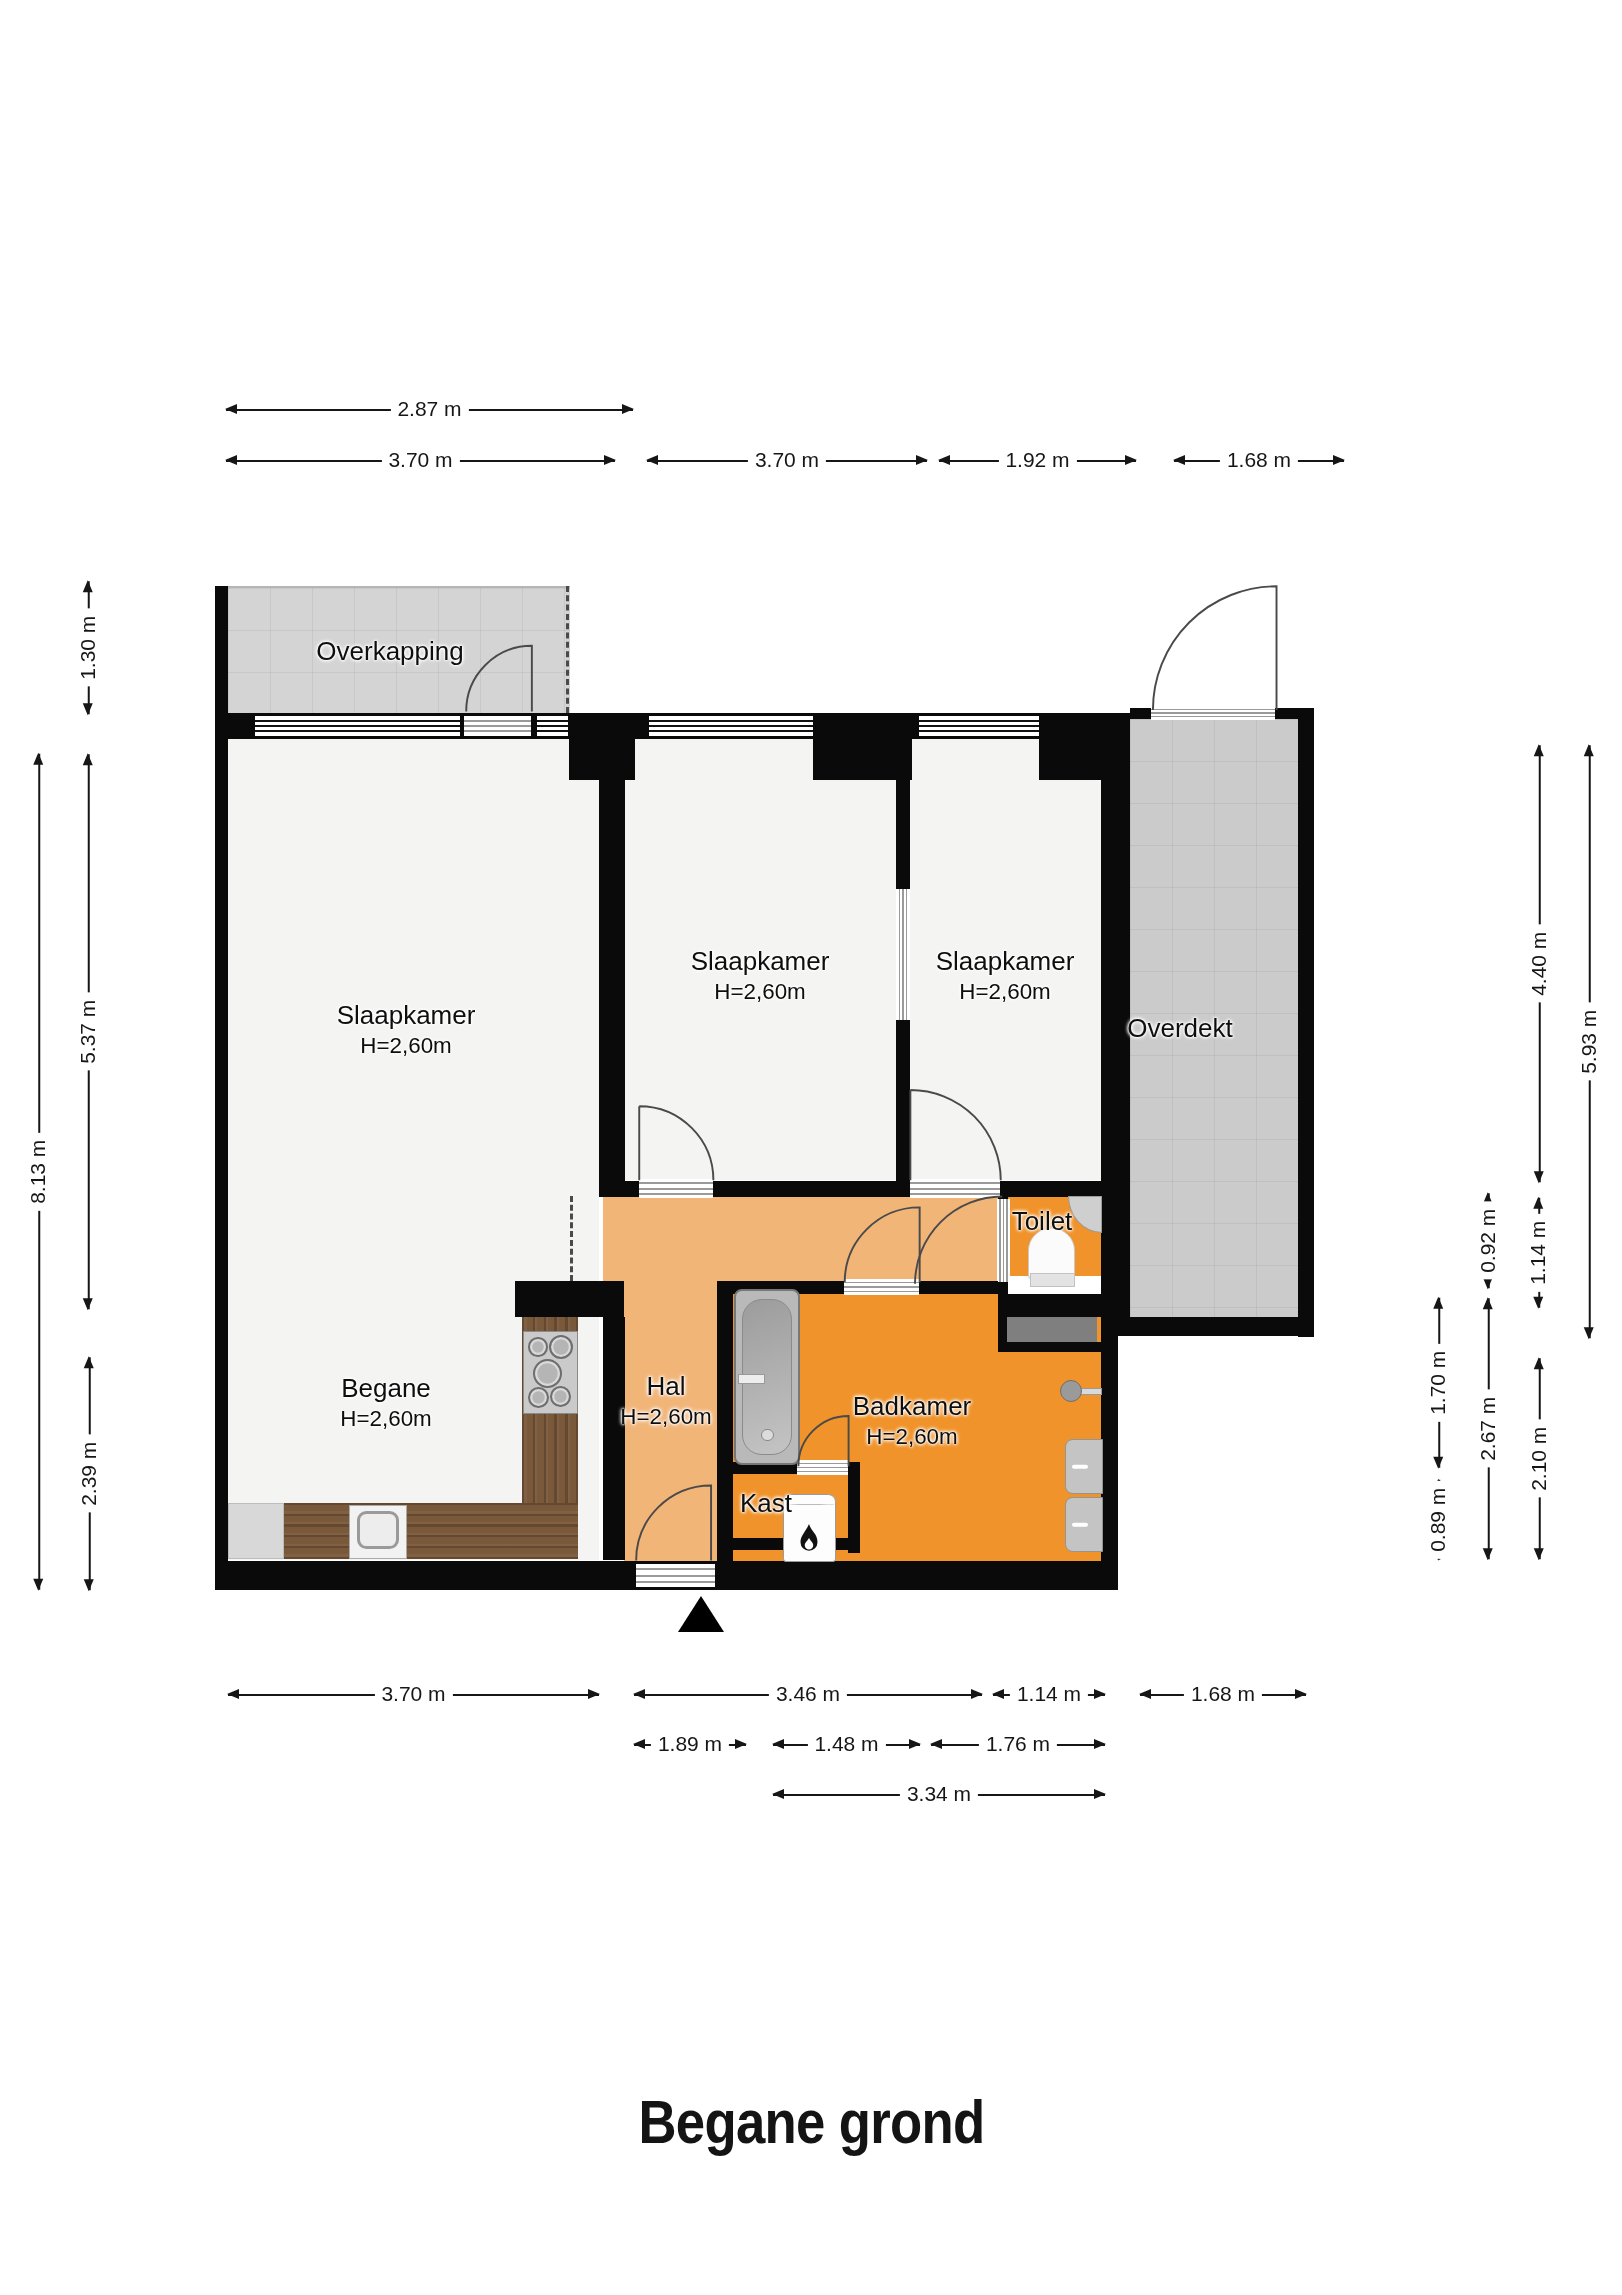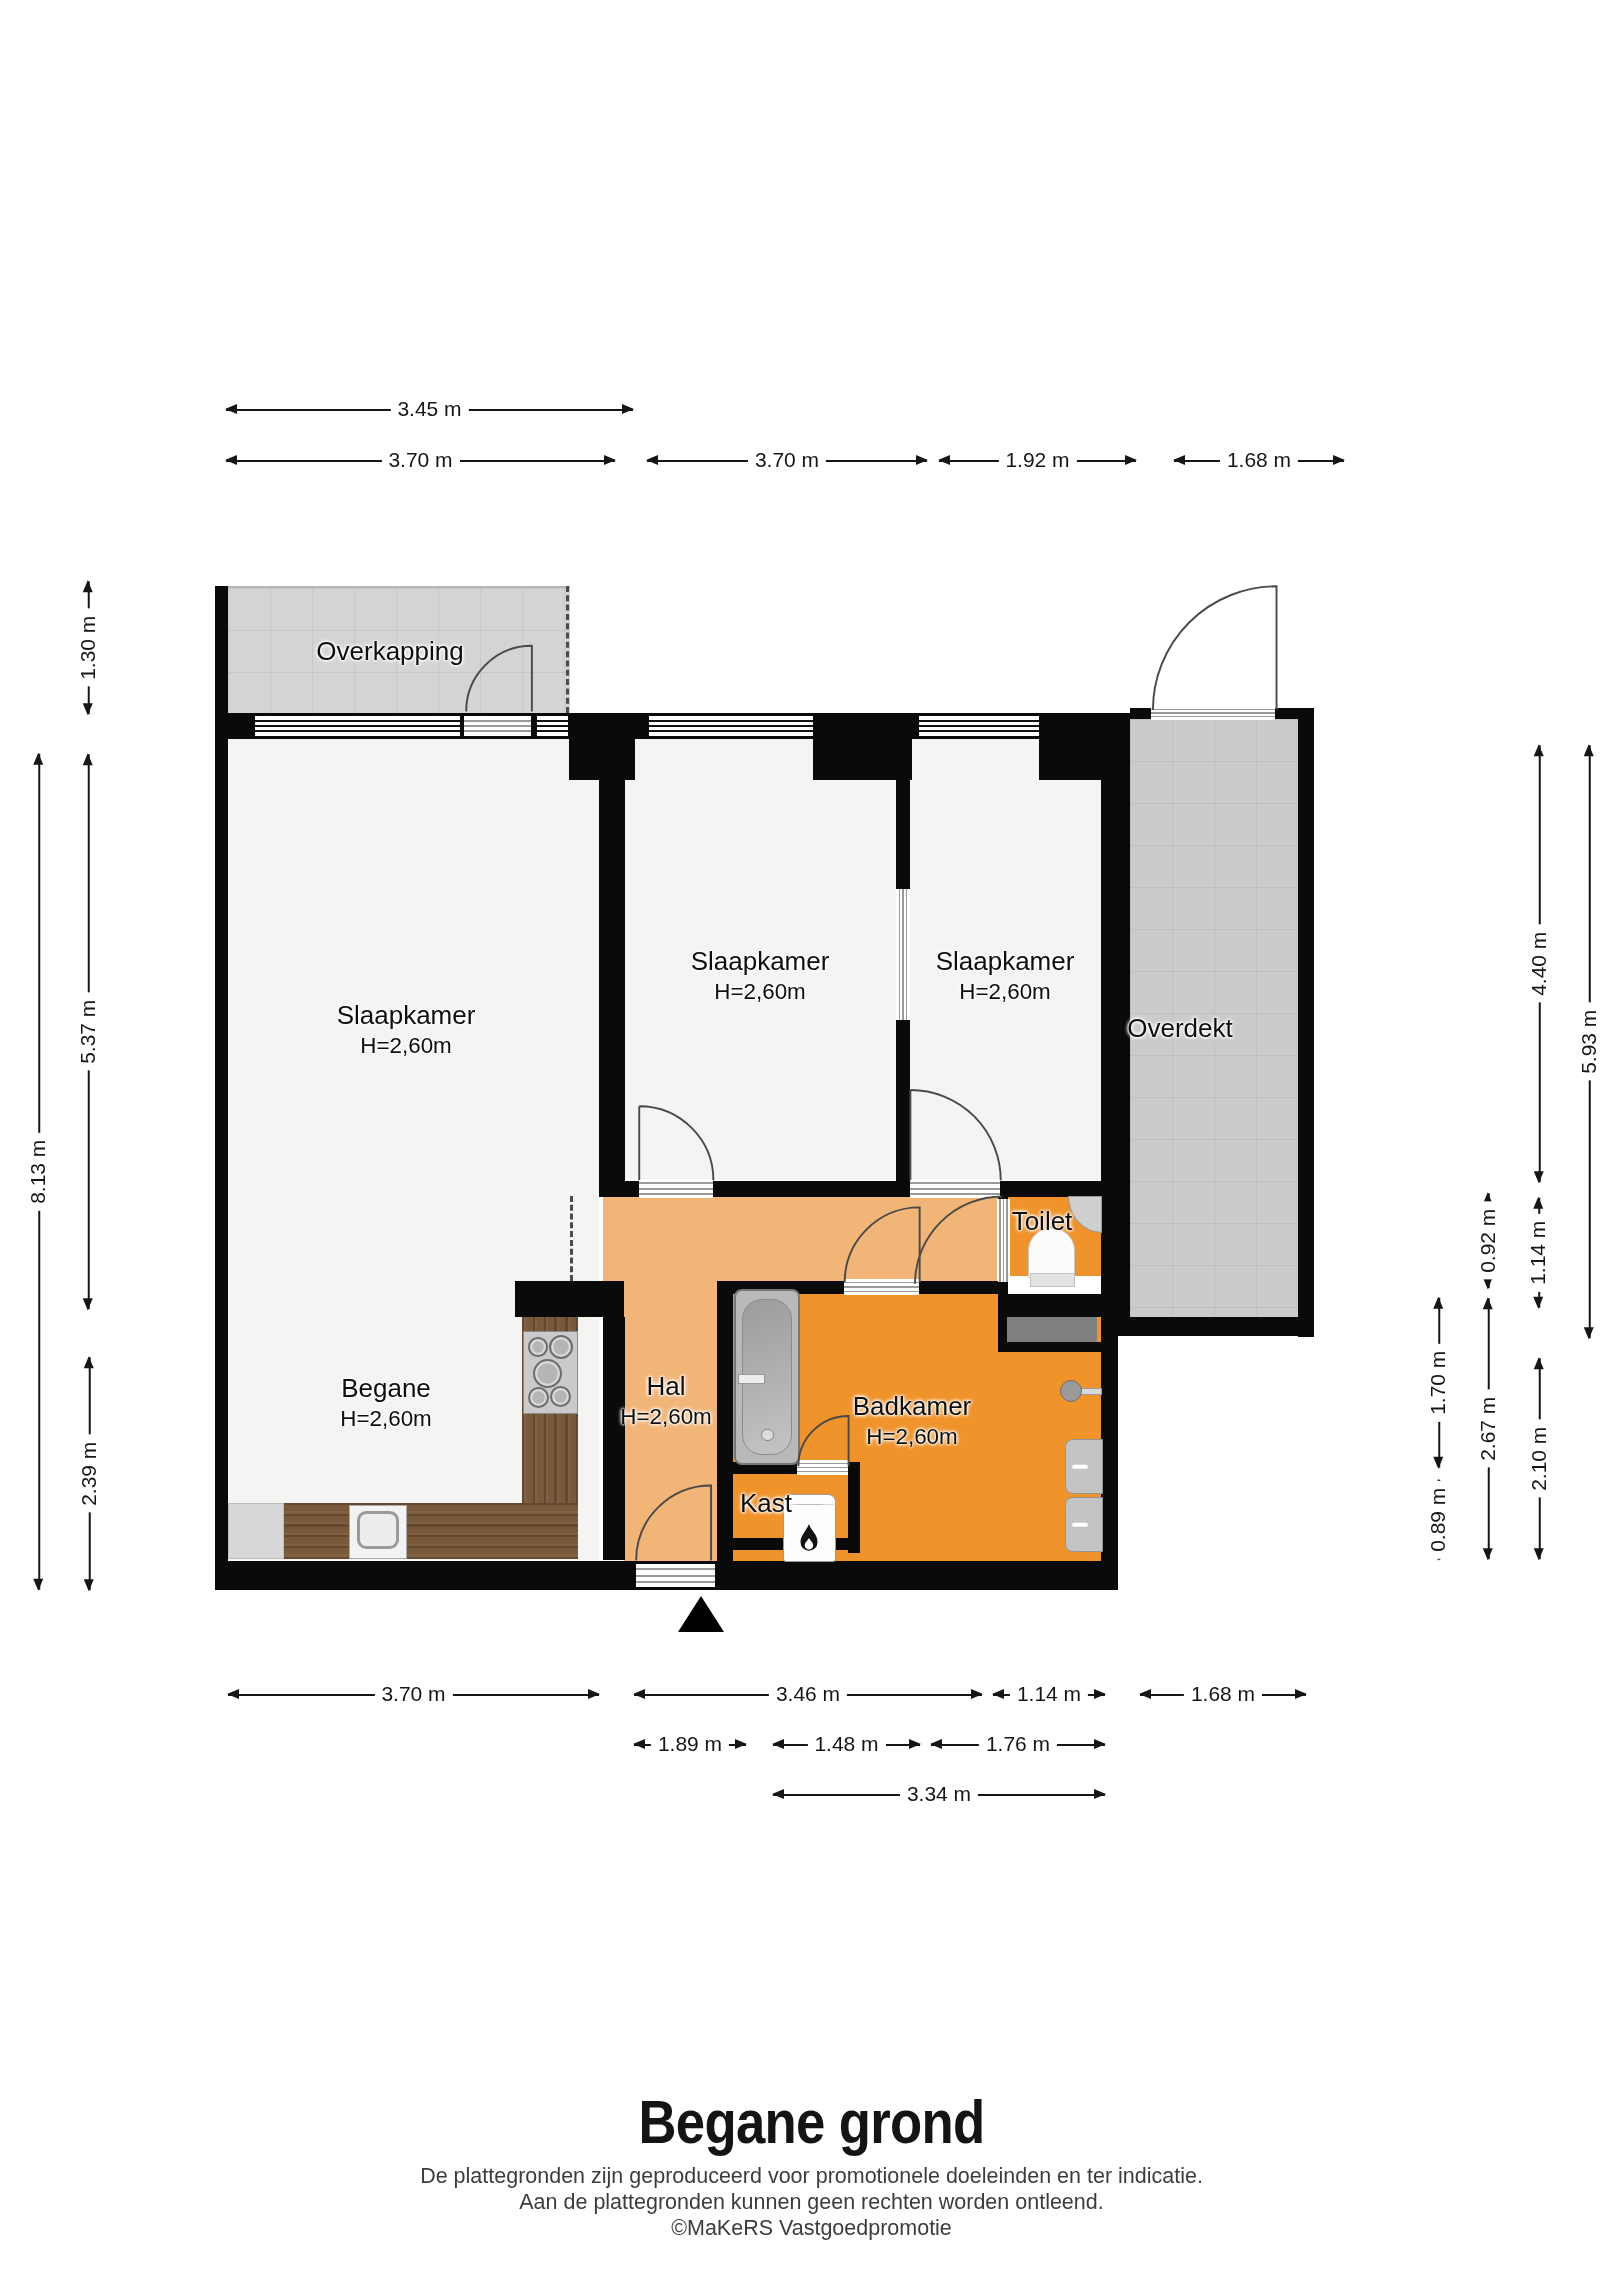--- a/index.html
+++ b/index.html
@@ -222,21 +222,21 @@
         <div class="rheight">H=2,60m</div>
       </div>
       <div class="room-label" style="left: 766px; top: 1503px;">
         <div class="rname">Kast</div>
       </div>
     </div>
   <div id="dims-layer" class="abs" style="left:0;top:0;">
       <div class="dim" style="width: 407px; left: 226px; top: 409px;">
         <span class="ah l"></span>
         <span class="ah r"></span>
-        <span class="dlabel">3.45 m</span>
+        <span class="dlabel">2.87 m</span>
       </div>
       <div class="dim" style="width: 389px; left: 226px; top: 460px;">
         <span class="ah l"></span>
         <span class="ah r"></span>
         <span class="dlabel">3.70 m</span>
       </div>
       <div class="dim" style="width: 280px; left: 647px; top: 460px;">
         <span class="ah l"></span>
         <span class="ah r"></span>
         <span class="dlabel">3.70 m</span>
@@ -347,19 +347,14 @@
         <span class="dlabel">0.89 m</span>
       </div>
       <div class="dim" style="width: 593px; left: 1293px; top: 1041px; transform: rotate(-90deg);">
         <span class="ah l"></span>
         <span class="ah r"></span>
         <span class="dlabel">5.93 m</span>
       </div>
     </div>
 
   <h1 class="title" style="top:2086px;margin:0;">Begane grond</h1>
-  <div class="footer" style="top:2163px;">
-    <p>De plattegronden zijn geproduceerd voor promotionele doeleinden en ter indicatie.</p>
-    <p>Aan de plattegronden kunnen geen rechten worden ontleend.</p>
-    <p>©MaKeRS Vastgoedpromotie</p>
-  </div>
 </div>
 
 
 </body></html>

